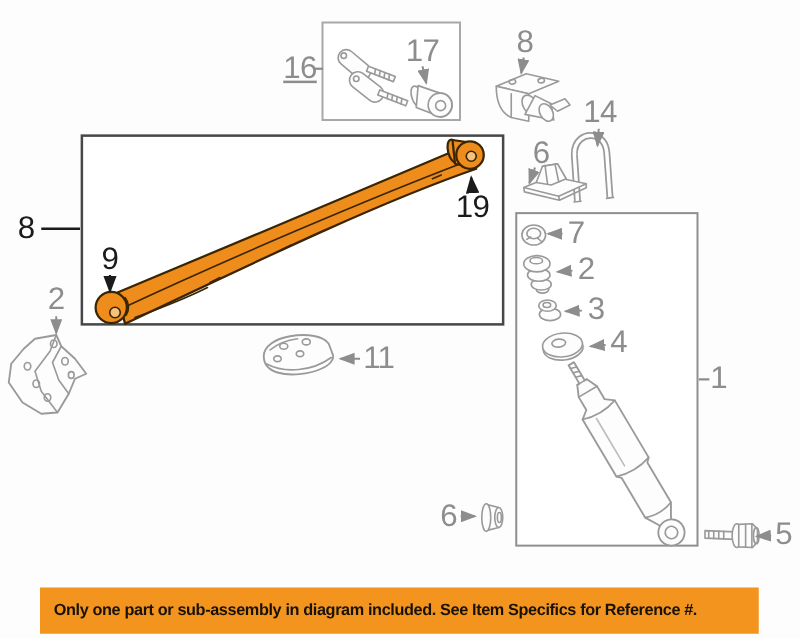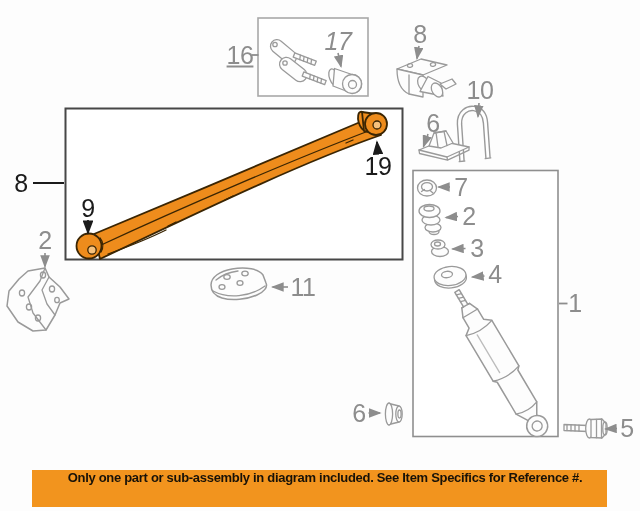--- a/index.html
+++ b/index.html
@@ -16,21 +16,21 @@
   .sprln{fill:none;stroke:var(--spring-dark);stroke-width:1.3;stroke-linecap:round;}
   .callout{
     position:absolute;transform:translate(-50%,-50%);
     font-size:25px;line-height:1;letter-spacing:-0.5px;white-space:nowrap;
   }
   .callout.gray{color:var(--label-gray);}
   .callout.black{color:var(--ink);}
   .banner{
     position:absolute;left:32px;top:470px;width:575px;height:37px;
     background:var(--banner-bg);color:var(--banner-ink);
-    display:flex;flex-direction:row;justify-content:center;
+    display:flex;flex-direction:column;justify-content:center;
     padding-left:11px;box-sizing:border-box;
     font-weight:bold;font-size:13px;line-height:16.5px;letter-spacing:-0.3px;
     white-space:nowrap;
   }
 </style>
 </head>
 <body>
 
 <div class="stage">
 
@@ -209,23 +209,23 @@
       <path d="M484.5 276 L472.5 277" stroke="var(--label-gray)" stroke-width="1.6" marker-end="url(#ah-gray)"></path>
       <path d="M617 428.5 L605.5 429" stroke="var(--label-gray)" stroke-width="1.6" marker-end="url(#ah-gray)"></path>
       <path d="M368.5 413 L380 413" stroke="var(--label-gray)" stroke-width="1.6" marker-end="url(#ah-gray)"></path>
     </g>
   </svg>
 
   <div class="callout black" style="left:21px;top:183px;">8</div>
   <div class="callout black" style="left:88px;top:208px;">9</div>
   <div class="callout black" style="left:378px;top:166px;">19</div>
   <div class="callout gray" style="left:240px;top:55px;text-decoration:underline;">16</div>
-  <div class="callout gray" style="left:338px;top:41px;font-style:italic;">17</div>
+  <div class="callout gray" style="left:338px;top:41px;">17</div>
   <div class="callout gray" style="left:420px;top:34px;">8</div>
-  <div class="callout gray" style="left:480px;top:90px;">10</div>
+  <div class="callout gray" style="left:480px;top:90px;">14</div>
   <div class="callout gray" style="left:433px;top:123px;">6</div>
   <div class="callout gray" style="left:45px;top:240px;">2</div>
   <div class="callout gray" style="left:303px;top:287px;">11</div>
   <div class="callout gray" style="left:461px;top:187px;">7</div>
   <div class="callout gray" style="left:469px;top:216px;">2</div>
   <div class="callout gray" style="left:477px;top:248px;">3</div>
   <div class="callout gray" style="left:495px;top:274px;">4</div>
   <div class="callout gray" style="left:575px;top:303px;">1</div>
   <div class="callout gray" style="left:359px;top:413px;">6</div>
   <div class="callout gray" style="left:627px;top:428px;">5</div>

